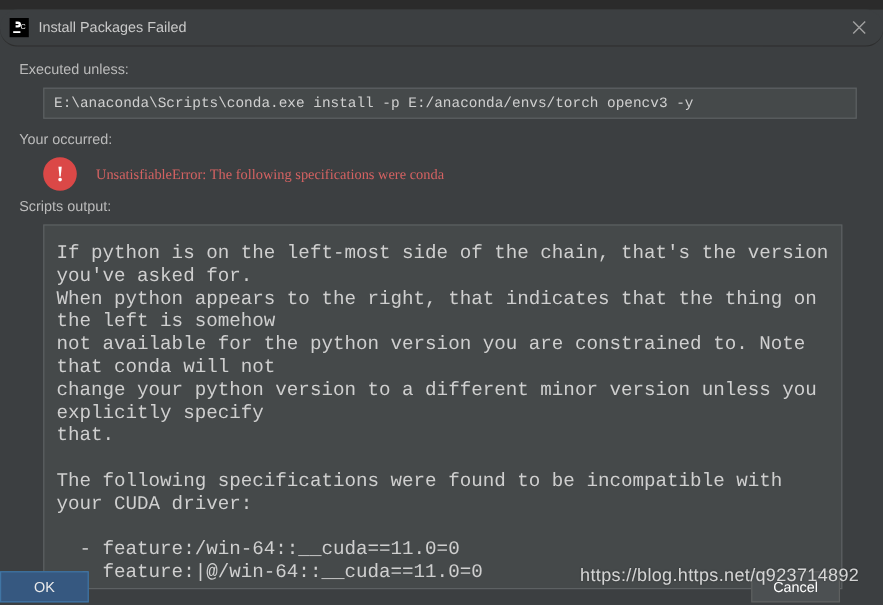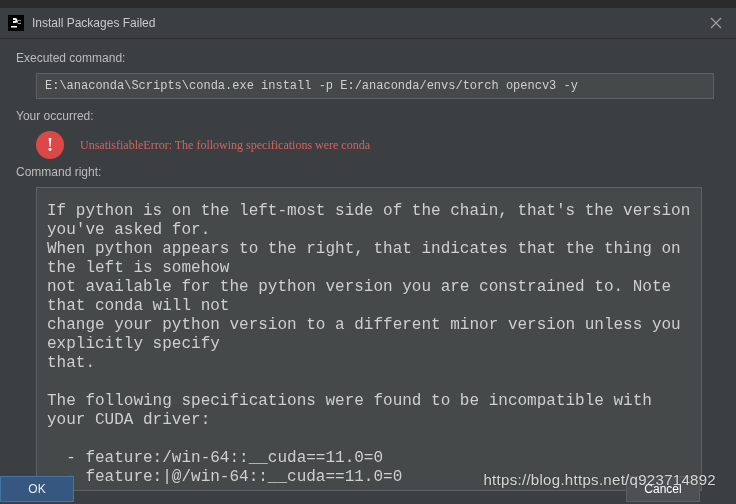--- a/index.html
+++ b/index.html
@@ -10,21 +10,21 @@
     width:736px;height:504px;overflow:hidden;position:relative;
   }
   .top-strip{
     background:#2b2b2b;
     height:8px;width:100%;
   }
   .title-bar{
     display:flex;align-items:center;height:30px;
     background:#3c3f41;
     border-bottom:1px solid #2d2d2d;
-    padding:0 8px;position:relative;
+    padding:0 8px;position:relative;border-radius:15px;
   }
   .app-icon{
     width:16px;height:16px;background:#000;
     display:flex;align-items:center;justify-content:center;
     margin-right:8px;flex-shrink:0;
   }
   .app-icon svg{display:block}
   .title-text{color:#c9c9c9;font-size:12px;flex:1}
   .close-x{
     color:#aeaeae;font-size:14px;cursor:pointer;
@@ -98,32 +98,32 @@
   <div class="title-text">Install Packages Failed</div>
   <div class="close-x">
     <svg width="12" height="12" viewBox="0 0 12 12">
         <path d="M1 1 L11 11 M11 1 L1 11" stroke="#a0a0a0" stroke-width="1.2"></path>
       </svg>
   </div>
 </div>
 
 <div class="content">
 
-  <div class="section-label">Executed command:</div>
+  <div class="section-label">Executed unless:</div>
   <div class="cmd-box">E:\anaconda\Scripts\conda.exe install -p E:/anaconda/envs/torch opencv3 -y</div>
 
   <div class="section-label">Your occurred:</div>
   <div class="error-row">
     <div class="error-icon">
         <span>!</span>
       </div>
     <div class="error-msg">UnsatisfiableError: The following specifications were conda</div>
   </div>
 
-  <div class="section-label">Command right:</div>
+  <div class="section-label">Scripts output:</div>
   <div class="output-box">If python is on the left-most side of the chain, that's the version you've asked for.
 When python appears to the right, that indicates that the thing on the left is somehow
 not available for the python version you are constrained to. Note that conda will not
 change your python version to a different minor version unless you explicitly specify
 that.
 
 The following specifications were found to be incompatible with your CUDA driver:
 
   - feature:/win-64::__cuda==11.0=0
   - feature:|@/win-64::__cuda==11.0=0

